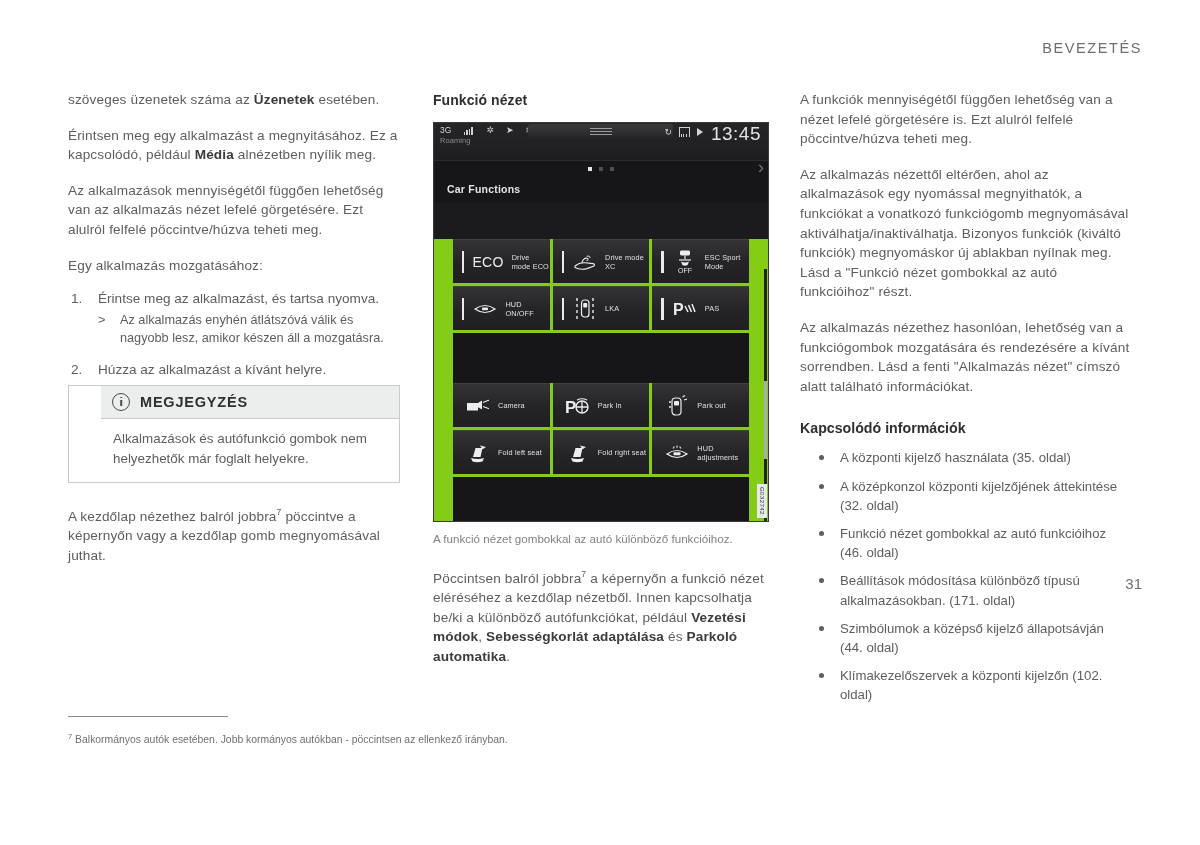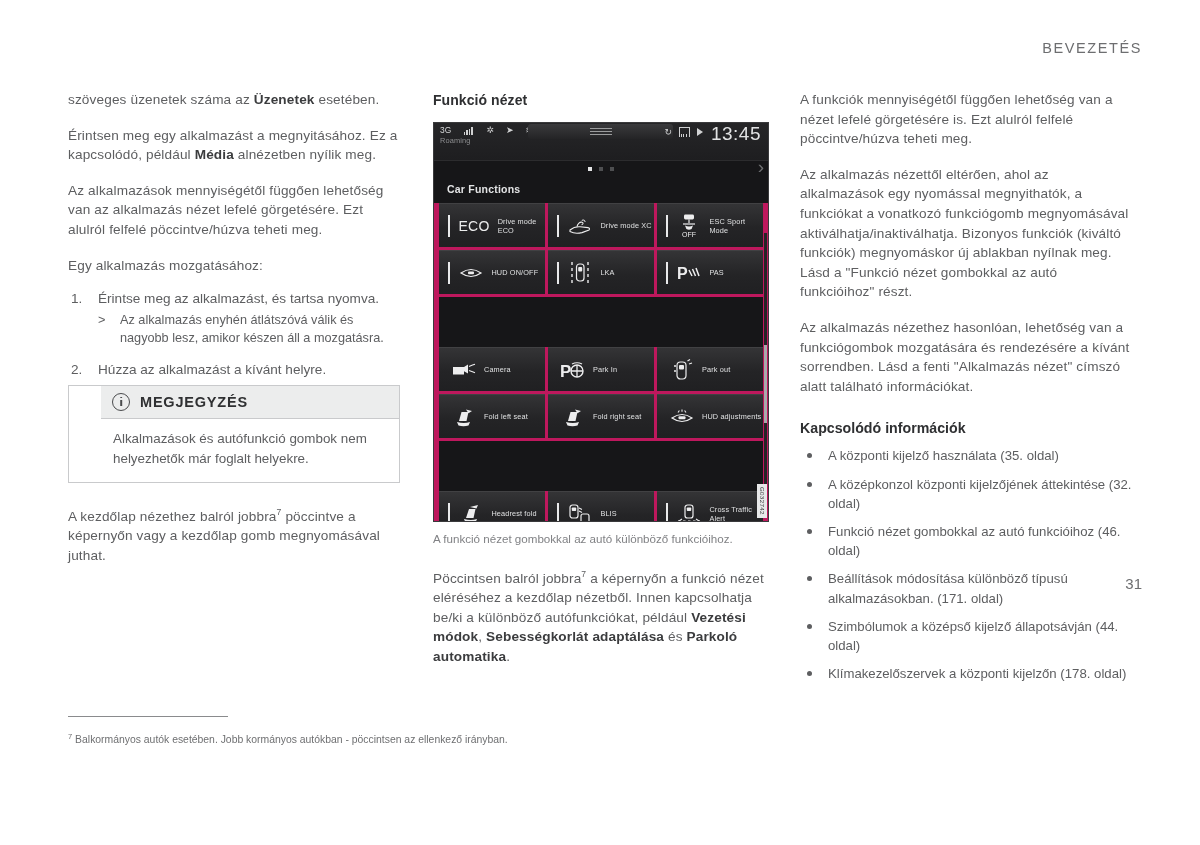--- a/index.html
+++ b/index.html
@@ -317,23 +317,24 @@
     padding: 6px 0 8px 14px;
     color: #e3e4e5;
     font-size: 10.5px;
     font-weight: 700;
     letter-spacing: 0.02em;
     background: #161618;
   }
 
   .tile-grid {
     position: relative;
-    padding: 0 6px;
-    background: #be185d;
+    padding: 0 20px;
+    background: #84cc16;
     height: 322px;
+    margin-top: 36px;
   }
   .tile-row {
     display: flex;
     gap: 3px;
     margin-bottom: 3px;
   }
   .tile {
     flex: 1 1 0;
     height: 44px;
     background: linear-gradient(#343436, #242426 55%, #202022);
@@ -411,21 +412,21 @@
 
   .fig-caption {
     font-size: 11.6px;
     line-height: 16px;
     color: #818285;
     margin: 9px 0 18px 0;
   }
 
   
   ul.rel-list {
-    margin: 0;
+    margin: 12px;
     padding: 0;
     list-style: none;
   }
   ul.rel-list > li {
     position: relative;
     padding-left: 28px;
     font-size: 13.2px;
     line-height: 19.2px;
     margin-bottom: 9px;
     color: #5d5e60;
@@ -750,20 +751,20 @@
     <p class="body">Az alkalmazás nézettől eltérően, ahol az alkalmazások egy nyomással megnyithatók, a funkciókat a vonatkozó funkciógomb megnyomásával aktiválhatja/inaktiválhatja. Bizonyos funkciók (kiváltó funkciók) megnyomáskor új ablakban nyílnak meg. Lásd a "Funkció nézet gombokkal az autó funkcióihoz" részt.</p>
     <p class="body">Az alkalmazás nézethez hasonlóan, lehetőség van a funkciógombok mozgatására és rendezésére a kívánt sorrendben. Lásd a fenti "Alkalmazás nézet" címszó alatt található információkat.</p>
 
     <h3 class="sub-title">Kapcsolódó információk</h3>
     <ul class="rel-list">
       <li>A központi kijelző használata (35. oldal)</li>
       <li>A középkonzol központi kijelzőjének áttekintése (32. oldal)</li>
       <li>Funkció nézet gombokkal az autó funkcióihoz (46. oldal)</li>
       <li>Beállítások módosítása különböző típusú alkalmazásokban. (171. oldal)</li>
       <li>Szimbólumok a középső kijelző állapotsávján (44. oldal)</li>
-      <li>Klímakezelőszervek a központi kijelzőn (178. oldal)</li>
+      <li>Klímakezelőszervek a központi kijelzőn (102. oldal)</li>
     </ul>
   </div>
 
   <div class="footnote-rule"></div>
   <div class="footnote"><sup>7</sup><span> Balkormányos autók esetében. Jobb kormányos autókban - pöccintsen az ellenkező irányban.</span></div>
 
 </div>
 
 </body></html>

